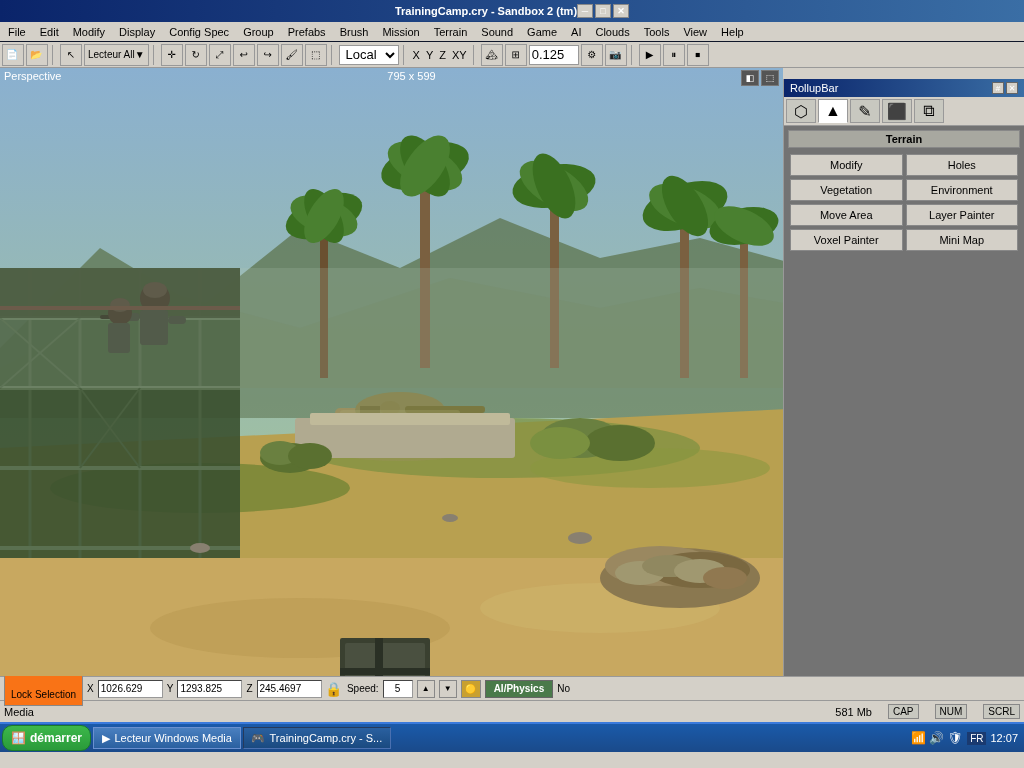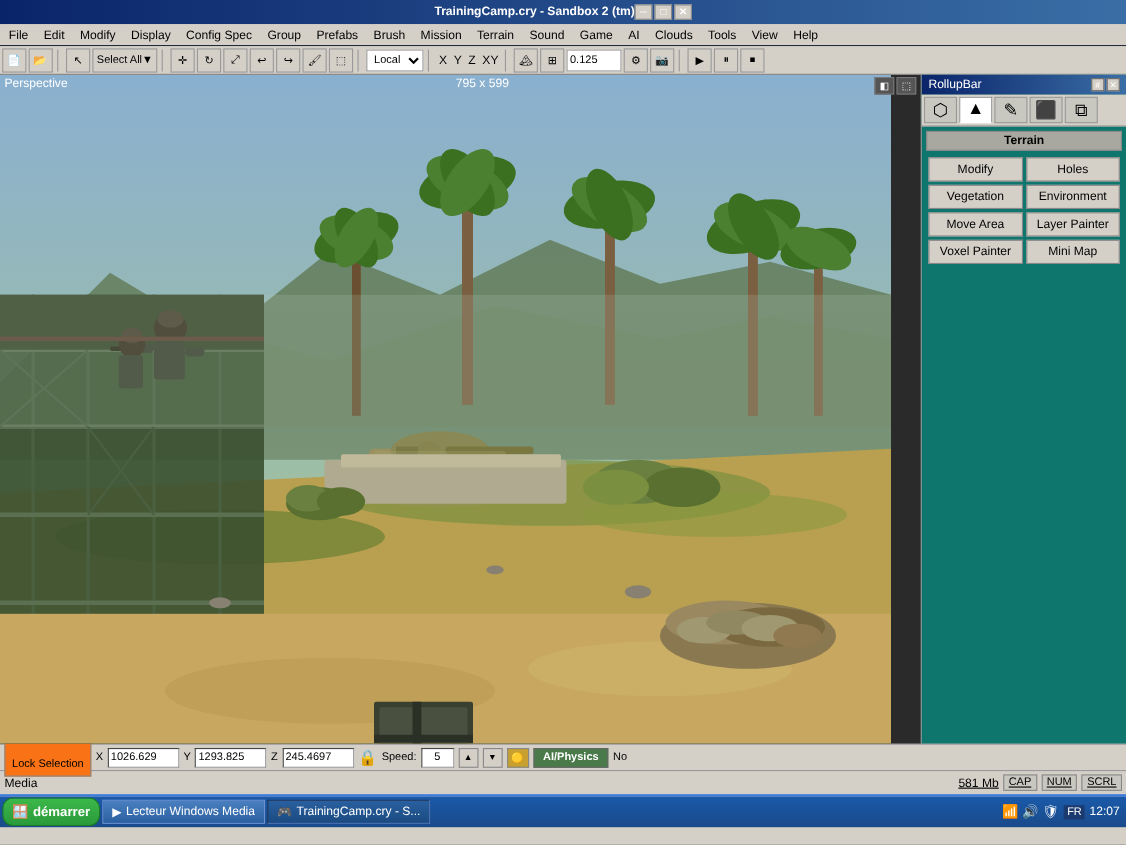--- a/index.html
+++ b/index.html
@@ -63,21 +63,21 @@
       border: 1px solid #999;
       font-size: 10px;
       cursor: pointer;
       display: flex; align-items: center; justify-content: center;
     }
     .toolbar-separator { width: 4px; height: 20px; border-left: 1px solid #999; margin: 0 2px; }
     .toolbar-select {
       height: 20px;
       background: white;
       border: 1px solid #999;
-      font-size: 10px;
+      font-size: 13px;
       padding: 0 2px;
     }
     .toolbar-label { font-size: 11px; padding: 0 2px; }
 
     
     #main-area {
       display: flex;
       height: calc(768px - 22px - 20px - 26px - 22px - 24px - 22px);
     }
 
@@ -117,25 +117,26 @@
       background: #555;
       border: 1px solid #777;
       color: white;
       font-size: 9px;
       display: flex; align-items: center; justify-content: center;
       cursor: pointer;
     }
 
     
     #rollupbar {
-      width: 187px;
-      background: #0f766e;
+      width: 241px;
+      background: #737373;
       border-left: 1px solid #999;
       display: flex;
       flex-direction: column;
+      margin-top: 11px;
     }
     #rollupbar-header {
       background: linear-gradient(to right, #0a246a, #3a6ea5);
       color: white;
       padding: 2px 6px;
       display: flex;
       align-items: center;
       justify-content: space-between;
       font-size: 11px;
       height: 18px;
@@ -319,23 +320,22 @@
       position: absolute;
       top: 0; left: 0;
       width: 100%;
       height: 100%;
     }
 
     
     #statusbar-right {
       display: flex;
       align-items: center;
-      gap: 4px;
-      font-size: 11px;
-      text-decoration: underline;
+      gap: 16px;
+      font-size: 11px;
     }
     .status-key {
       padding: 1px 4px;
       border: 1px solid #888;
       background: #c8c8c0;
       font-size: 10px;
     }
   </style>
 </head>
 <body>
@@ -368,21 +368,21 @@
   <span class="menu-item">View</span>
   <span class="menu-item">Help</span>
 </div>
 
 <div id="toolbar">
   <button class="toolbar-btn">📄</button>
   <button class="toolbar-btn">📂</button>
   <div class="toolbar-separator"></div>
   <button class="toolbar-btn">↖</button>
   <button class="toolbar-btn">
-    <span>Select All</span>
+    <span>Lecteur All</span>
     <span>▼</span>
   </button>
   <div class="toolbar-separator"></div>
   <button class="toolbar-btn">✛</button>
   <button class="toolbar-btn">↻</button>
   <button class="toolbar-btn">⤢</button>
   <button class="toolbar-btn">↩</button>
   <button class="toolbar-btn">↪</button>
   <button class="toolbar-btn">🖌</button>
   <button class="toolbar-btn">⬚</button>

